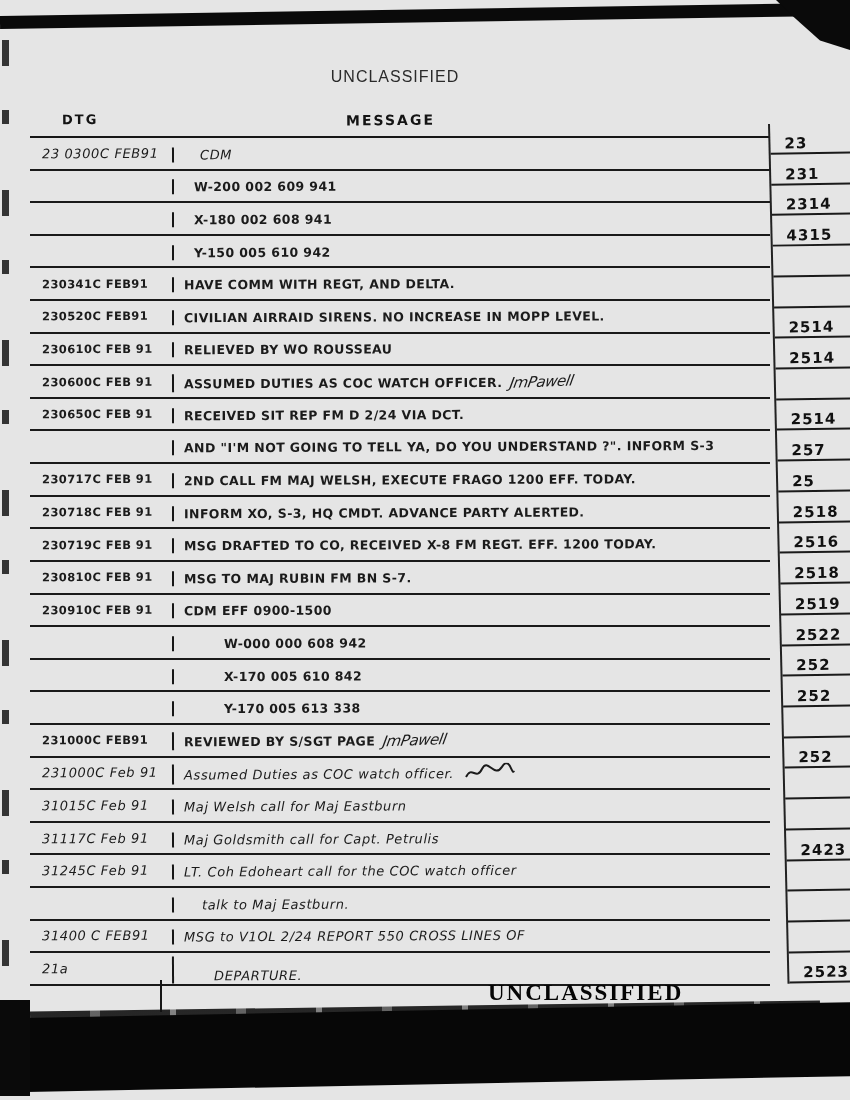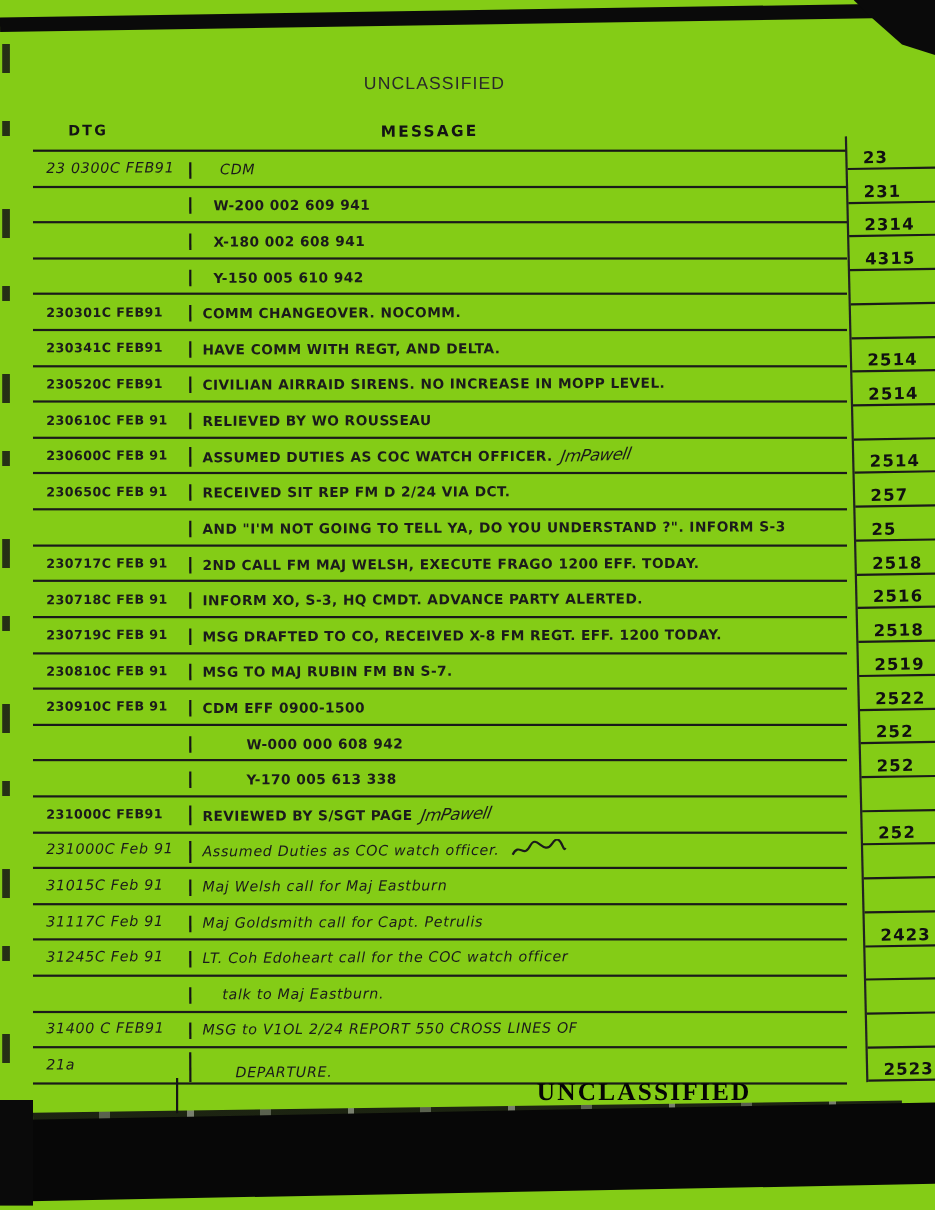--- a/index.html
+++ b/index.html
@@ -1,16 +1,16 @@
 <!DOCTYPE html>
 <html><head>
 <meta charset="utf-8">
 <style>
   html,body{margin:0;padding:0;background:#ffffff;}
-  .page{position:relative;width:850px;height:1100px;background:#84cc16;overflow:hidden;
+  .page{position:relative;width:850px;height:1100px;background:#e5e5e5;overflow:hidden;
         font-family:"DejaVu Sans", sans-serif;color:#1b1b1b;}
 
   
   .top-band{position:absolute;left:0;top:16px;width:870px;height:13px;background:#0a0a0a;
             transform:rotate(-0.9deg);transform-origin:left center;}
   .top-right-blob{position:absolute;right:-6px;top:0;width:80px;height:52px;background:#0a0a0a;
             clip-path:polygon(0 0,100% 0,100% 100%,55% 78%,20% 30%);}
   .left-strip{position:absolute;left:2px;top:40px;width:7px;height:980px;
             background:repeating-linear-gradient(180deg,#151515 0 26px,transparent 26px 70px,#151515 70px 84px,transparent 84px 150px);
             opacity:.85;}
@@ -87,26 +87,20 @@
           <span style="padding-left: 10px;">X-180 002 608 941</span>
         </div>
       </div>
       <div class="row hand-p">
         <div class="dtg-cell"></div>
         <div class="msg-cell">
           <span style="padding-left: 10px;">Y-150 005 610 942</span>
         </div>
       </div>
       <div class="row hand-p">
-        <div class="dtg-cell">230301C FEB91</div>
-        <div class="msg-cell">
-          <span>COMM CHANGEOVER. NOCOMM.</span>
-        </div>
-      </div>
-      <div class="row hand-p">
         <div class="dtg-cell">230341C FEB91</div>
         <div class="msg-cell">
           <span>HAVE COMM WITH REGT, AND DELTA.</span>
         </div>
       </div>
       <div class="row hand-p">
         <div class="dtg-cell">230520C FEB91</div>
         <div class="msg-cell">
           <span>CIVILIAN AIRRAID SIRENS. NO INCREASE IN MOPP LEVEL.</span>
         </div>
@@ -163,20 +157,26 @@
       <div class="row hand-p">
         <div class="dtg-cell">230910C FEB 91</div>
         <div class="msg-cell">
           <span>CDM EFF 0900-1500</span>
         </div>
       </div>
       <div class="row hand-p">
         <div class="dtg-cell"></div>
         <div class="msg-cell">
           <span style="padding-left: 40px;">W-000 000 608 942</span>
+        </div>
+      </div>
+      <div class="row hand-p">
+        <div class="dtg-cell"></div>
+        <div class="msg-cell">
+          <span style="padding-left: 40px;">X-170 005 610 842</span>
         </div>
       </div>
       <div class="row hand-p">
         <div class="dtg-cell"></div>
         <div class="msg-cell">
           <span style="padding-left: 40px;">Y-170 005 613 338</span>
         </div>
       </div>
       <div class="row hand-p">
         <div class="dtg-cell">231000C FEB91</div>

